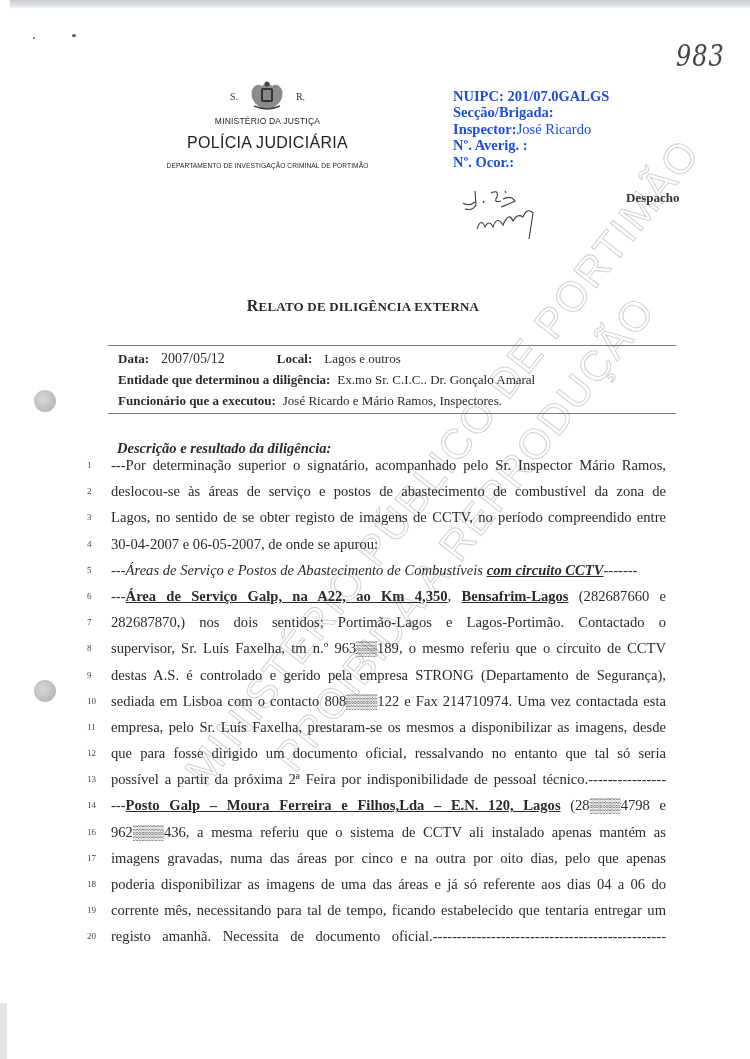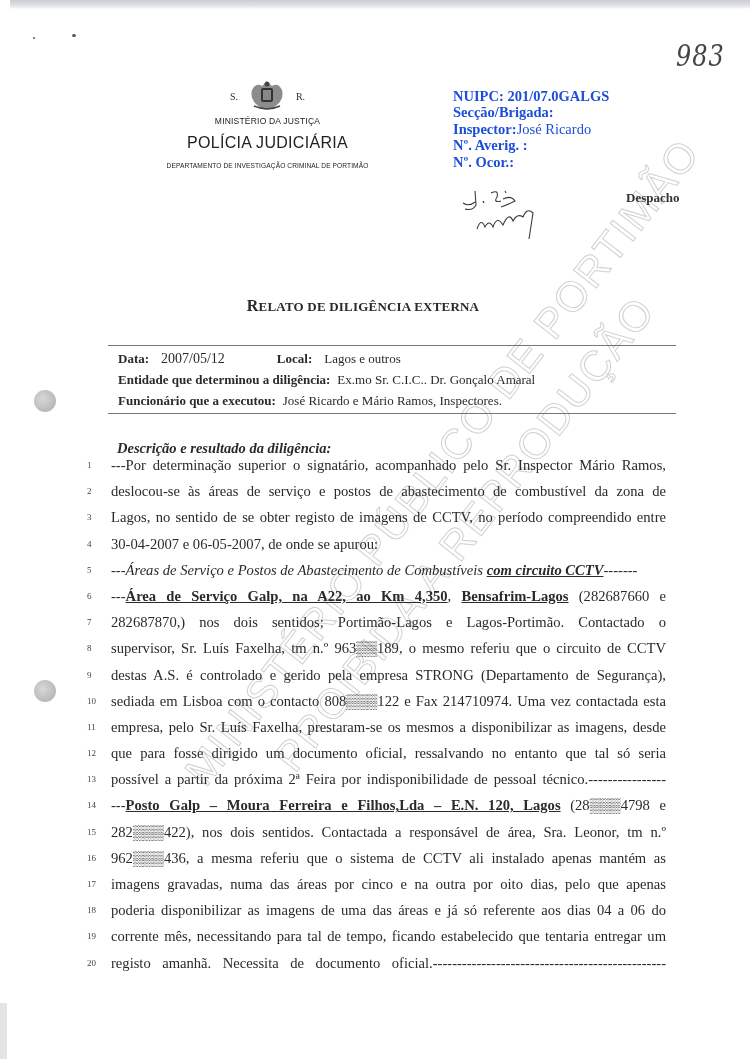--- a/index.html
+++ b/index.html
@@ -221,24 +221,20 @@
     </div>
   <div class="line">
       <span class="num">13</span>
       <span class="txt">possível a partir da próxima 2ª Feira por indisponibilidade de pessoal técnico.----------------</span>
     </div>
   <div class="line">
       <span class="num">14</span>
       <span class="txt"><span>---</span><span class="bu">Posto Galp – Moura Ferreira e Filhos,Lda – E.N. 120, Lagos</span><span> (28▒▒▒4798 e</span></span>
     </div>
   <div class="line">
-      <span class="num">15</span>
-      <span class="txt">282▒▒▒422), nos dois sentidos. Contactada a responsável de área, Sra. Leonor, tm n.º</span>
-    </div>
-  <div class="line">
       <span class="num">16</span>
       <span class="txt">962▒▒▒436, a mesma referiu que o sistema de CCTV ali instalado apenas mantém as</span>
     </div>
   <div class="line">
       <span class="num">17</span>
       <span class="txt">imagens gravadas, numa das áreas por cinco e na outra por oito dias, pelo que apenas</span>
     </div>
   <div class="line">
       <span class="num">18</span>
       <span class="txt">poderia disponibilizar as imagens de uma das áreas e já só referente aos dias 04 a 06 do</span>

